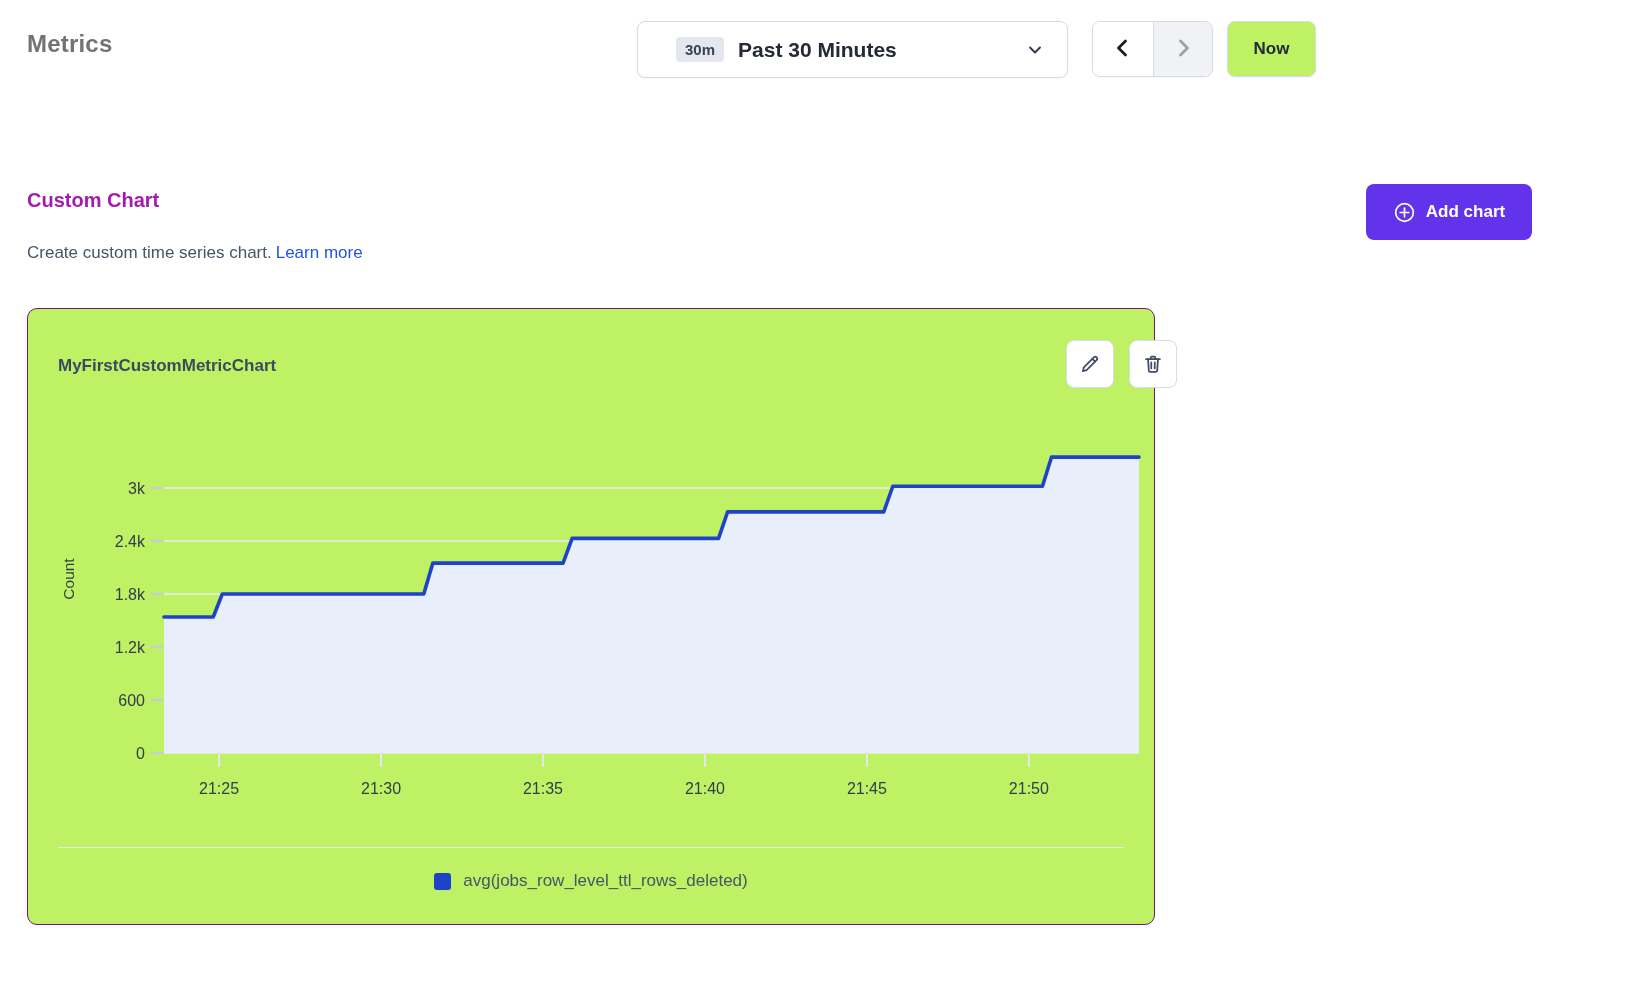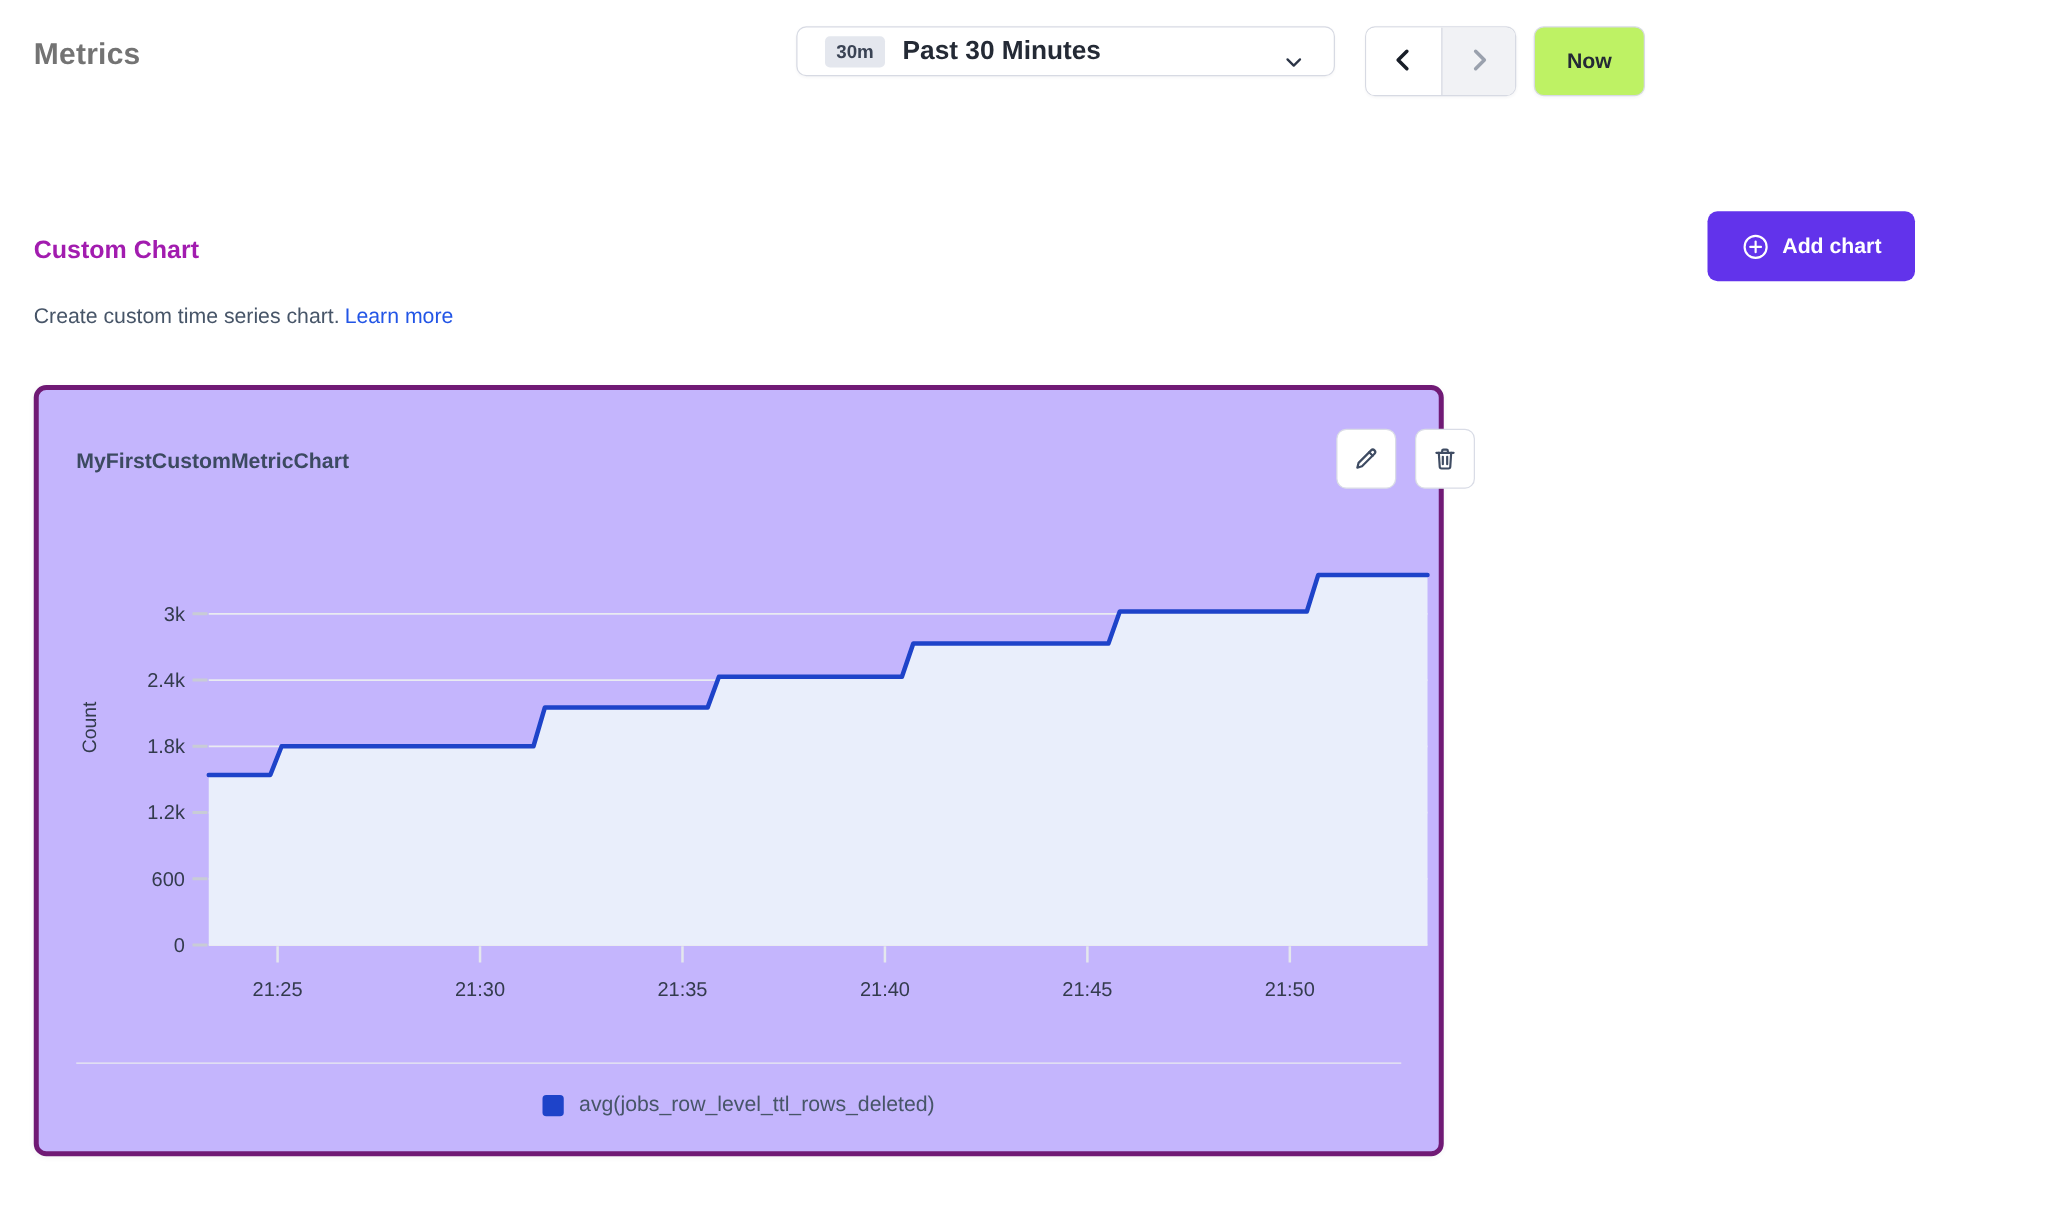--- a/index.html
+++ b/index.html
@@ -13,24 +13,25 @@
   }
   .page { position:absolute; inset:0; }
 
   
   .page-title {
     position:absolute; left:27px; top:30px;
     font-size:24px; font-weight:bold; color:#737373;
     letter-spacing:0.2px;
   }
   .time-dropdown {
-    position:absolute; left:637px; top:21px; width:431px; height:40px;
+    position:absolute; left:637px; top:21px; width:431px; height:57px;
     background:#fff; border:1px solid #d7dae3; border-radius:8px;
     display:flex; align-items:center; cursor:pointer;
     box-shadow:0 1px 2px rgba(40,50,70,0.04);
+    padding-left:16px;
   }
   .time-badge {
     margin-left:22px;
     background:#e4e7ee; color:#3a4354;
     font-size:15px; font-weight:bold;
     padding:5px 9px; border-radius:4px; line-height:1;
   }
   .time-label { margin-left:14px; font-size:21px; font-weight:bold; color:#242a35; }
   .time-chevron { position:absolute; right:22px; top:18px; width:20px; height:20px; }
 
@@ -71,31 +72,31 @@
     position:absolute; left:27px; top:189px;
     font-size:20px; font-weight:bold; color:#a21caf;
   }
   .section-subtitle {
     position:absolute; left:27px; top:243px;
     font-size:17px; color:#475568;
   }
   .learn-more { color:#2255e6; font-weight:normal; text-decoration:none; cursor:pointer; margin-left:4px; }
 
   .add-chart-button {
-    position:absolute; left:1366px; top:169px; width:166px; height:56px;
+    position:absolute; left:1366px; top:184px; width:166px; height:56px;
     background:#6233eb; color:#fff; border:none; border-radius:8px;
     font-family:inherit; font-size:17px; font-weight:bold;
     display:flex; align-items:center; justify-content:center; gap:10px;
     cursor:pointer;
   }
 
   
   .chart-card {
     position:absolute; left:27px; top:308px; width:1128px; height:617px;
-    background:#c4b5fd; border:4px solid #701a75; border-radius:10px;
+    background:#bef264; border:1px solid #701a75; border-radius:10px;
     box-shadow:0 1px 4px rgba(40,50,70,0.05);
   }
   .card-title {
     position:absolute; left:30px; top:47px;
     font-size:17px; font-weight:bold; color:#3c4a61;
   }
   .icon-button {
     position:absolute; top:31px; width:48px; height:48px;
     background:#fff; border:1px solid #d9dce6; border-radius:8px;
     display:flex; align-items:center; justify-content:center;

